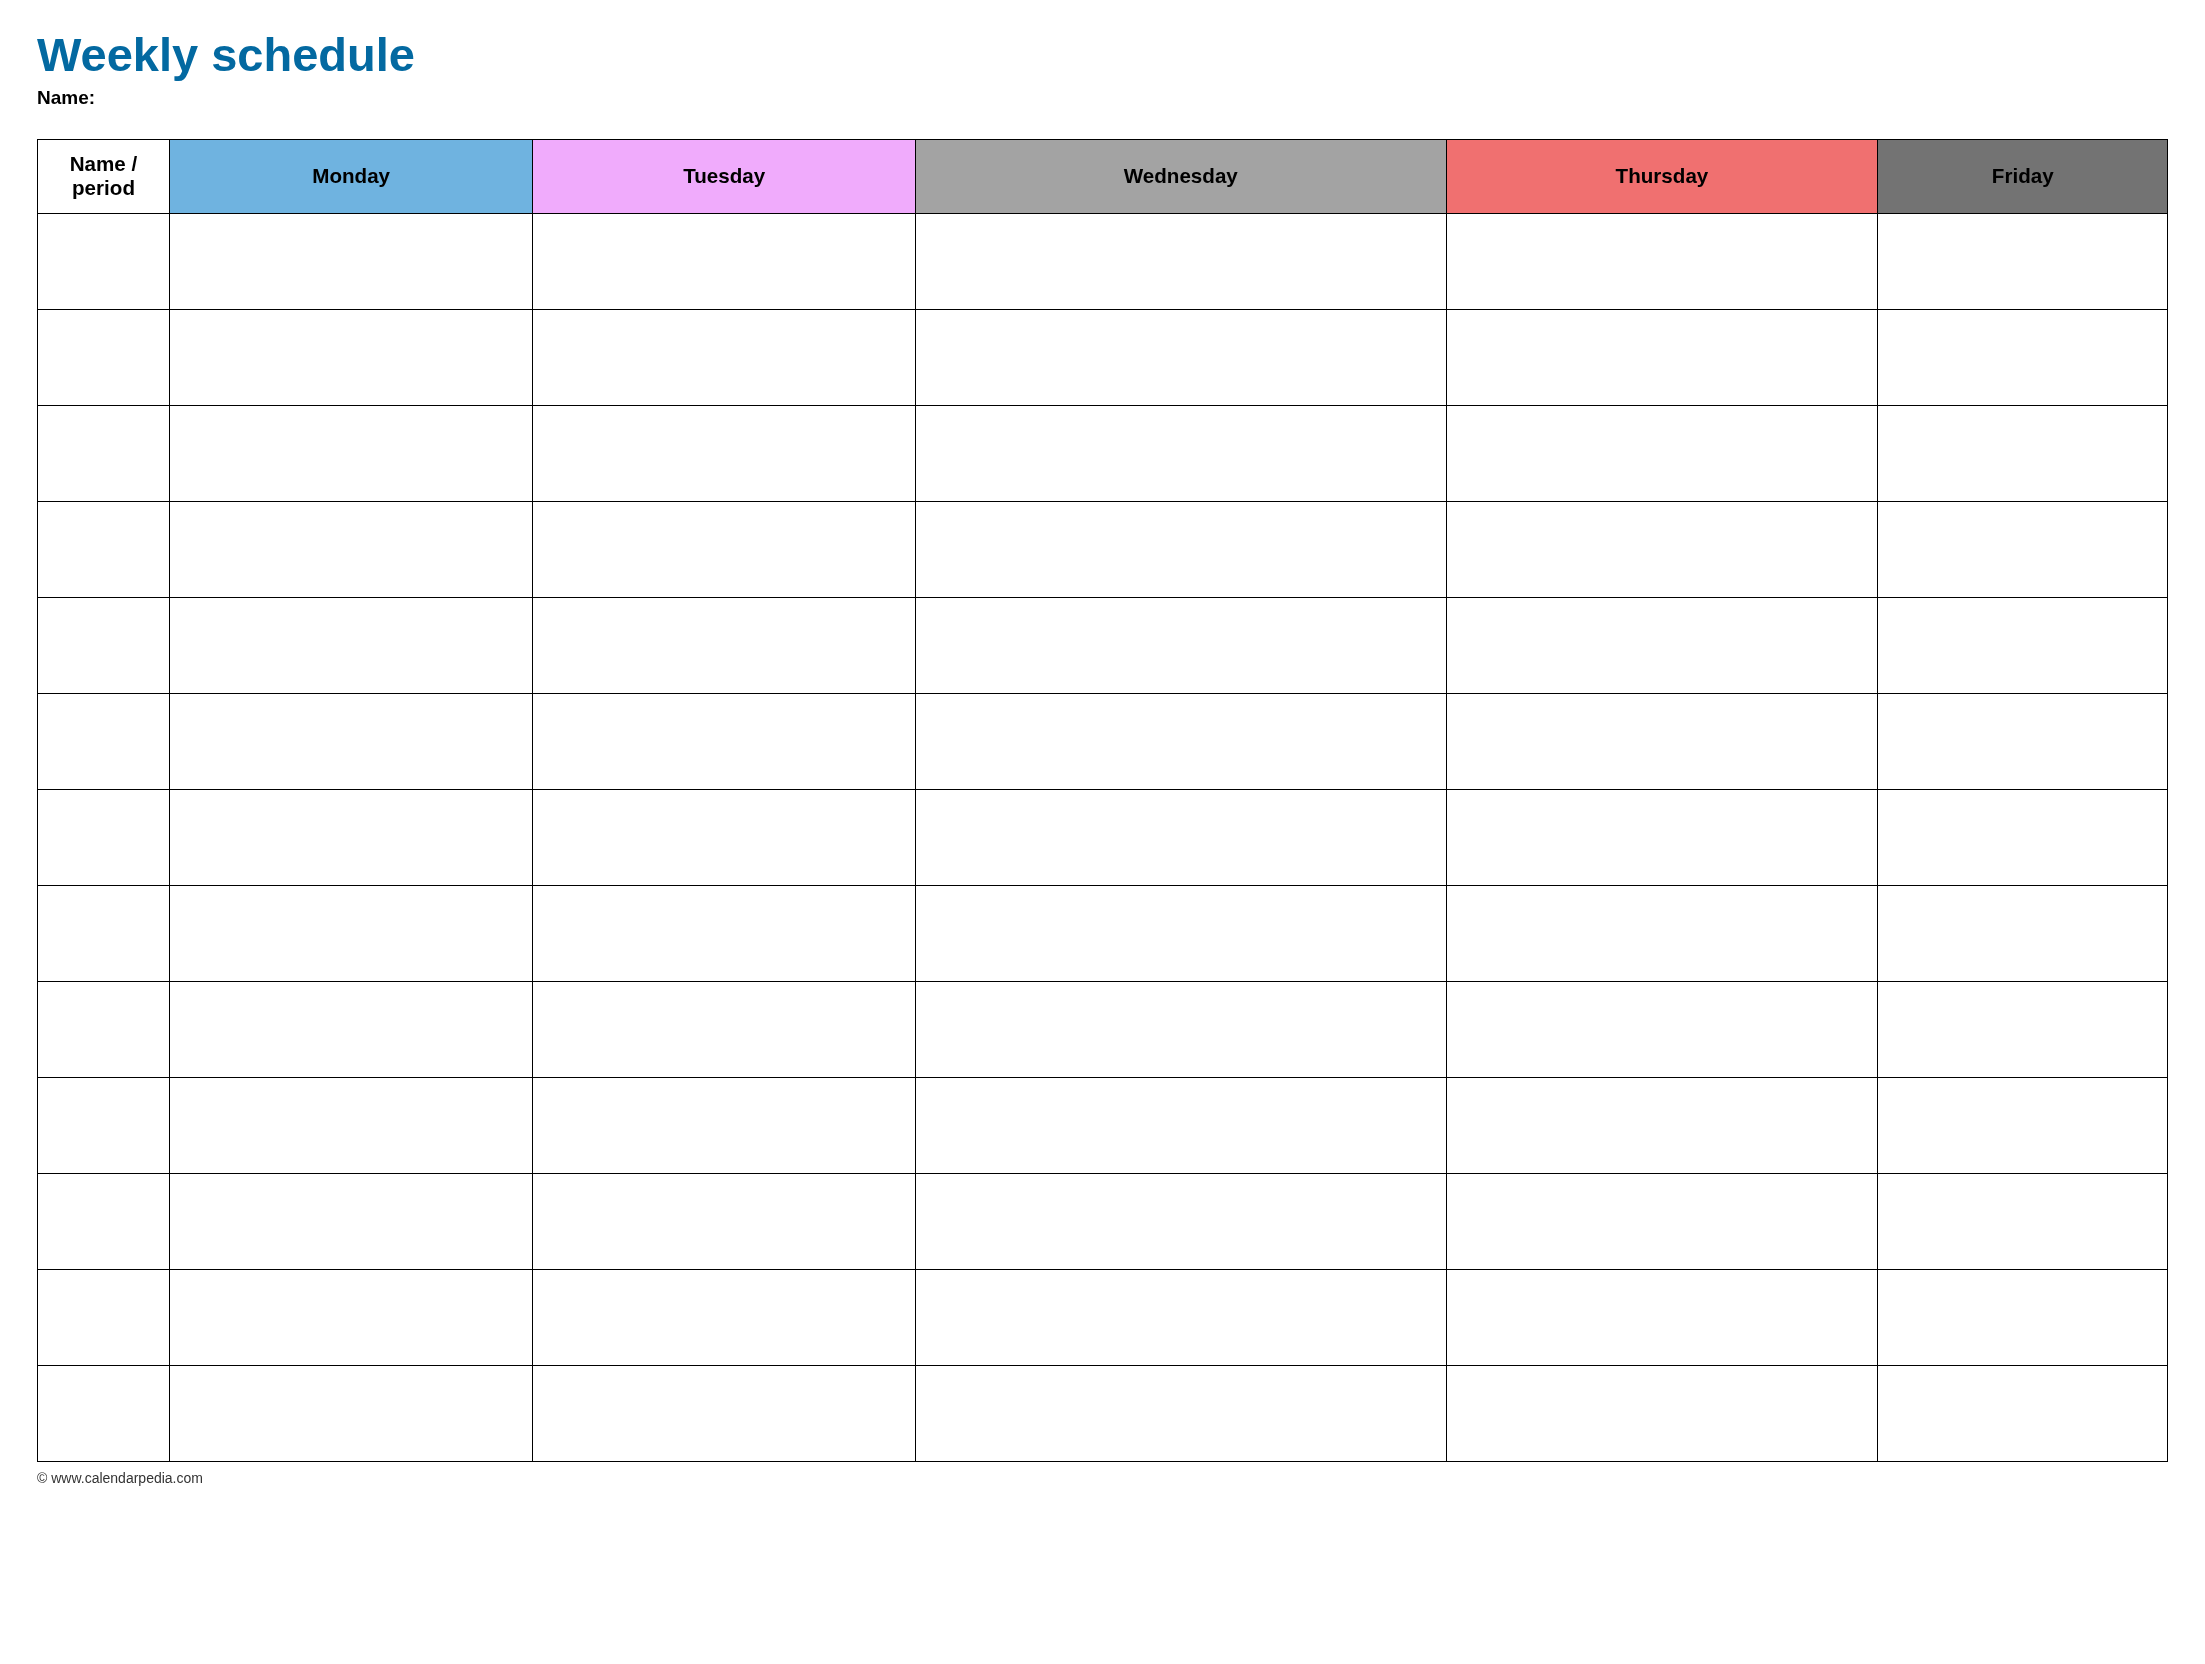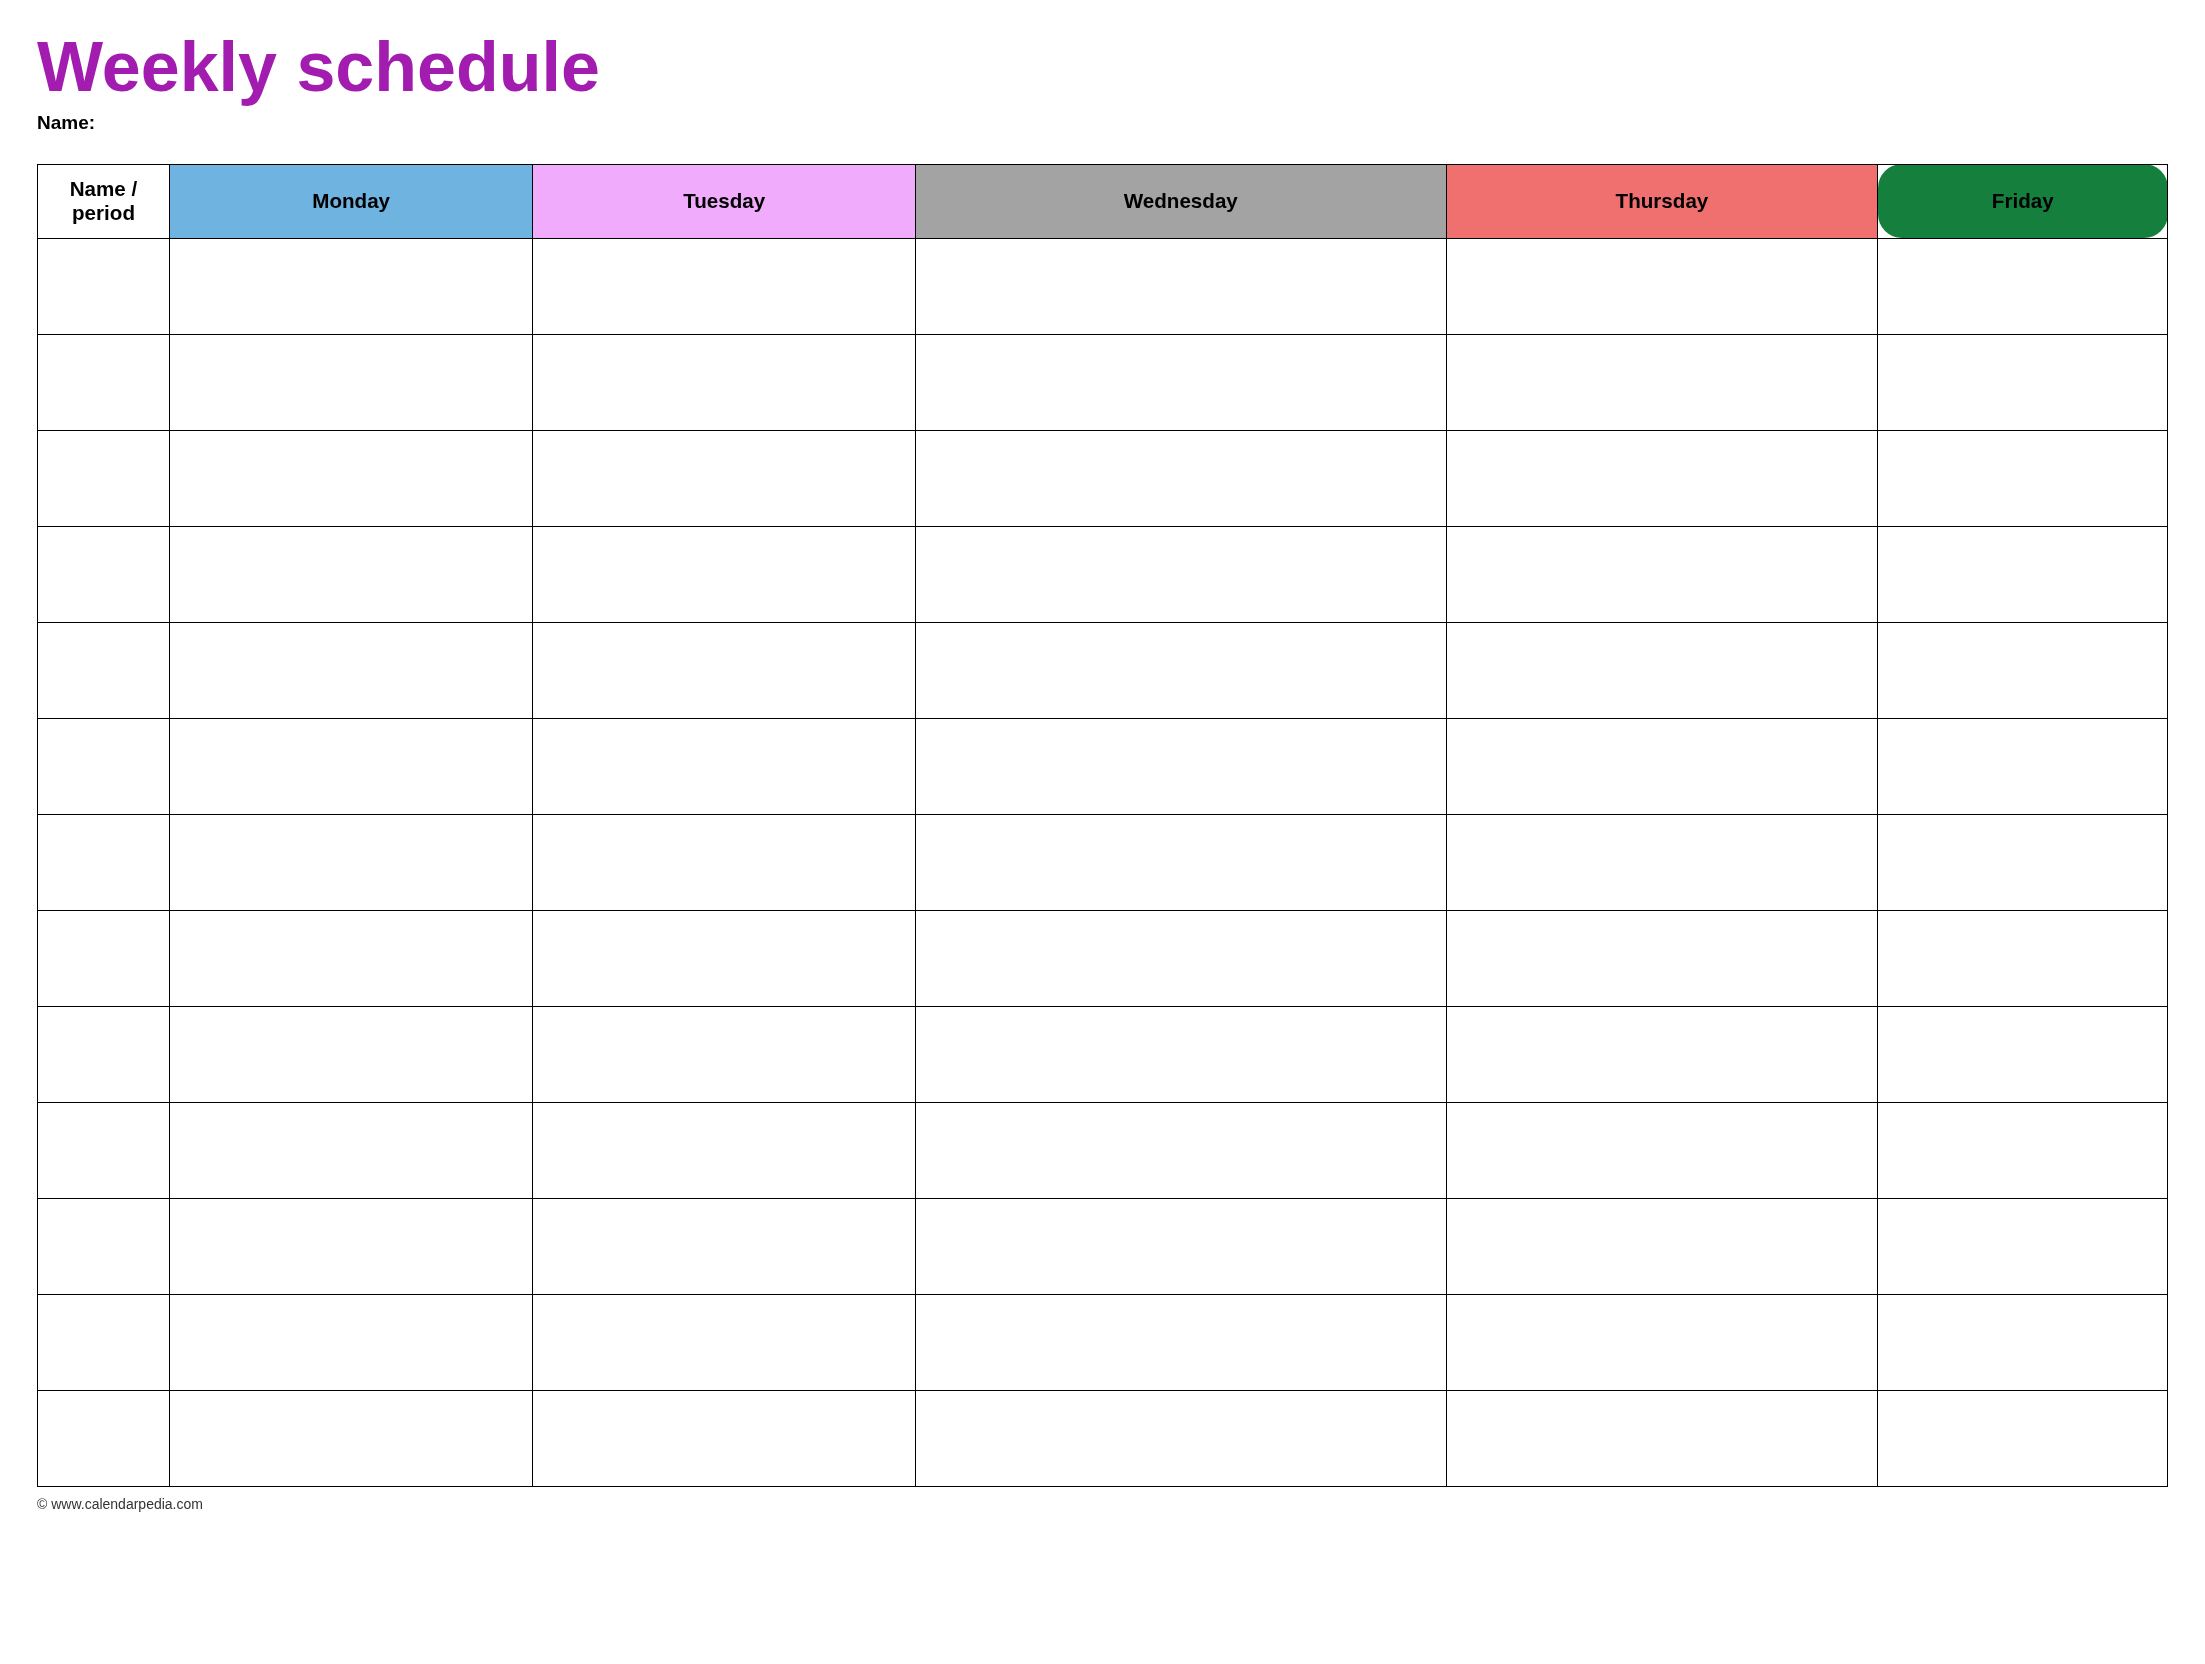--- a/index.html
+++ b/index.html
@@ -10,23 +10,23 @@
 
     body {
       background: #ffffff;
       font-family: Arial, sans-serif;
       padding: 29px 37px 22px 37px;
       width: 100%;
       min-height: 100vh;
     }
 
     .page-title {
-      font-size: 70px;
+      font-size: 47px;
       font-weight: 900;
-      color: #a21caf;
+      color: #0369a1;
       line-height: 1.1;
       margin-bottom: 5.9px;
     }
 
     .name-label {
       font-size: 19px;
       font-weight: 700;
       color: #000000;
       margin-bottom: 30px;
     }
@@ -71,22 +71,21 @@
 
     .wednesday-header {
       background-color: #a3a3a3;
     }
 
     .thursday-header {
       background-color: #f07070;
     }
 
     .friday-header {
-      background-color: #15803d;
-      border-radius: 24px;
+      background-color: #737373;
     }
 
     .time-cell {
       background-color: #ffffff;
       width: 132px;
       vertical-align: middle;
       text-align: center;
     }
 
     .day-cell {

